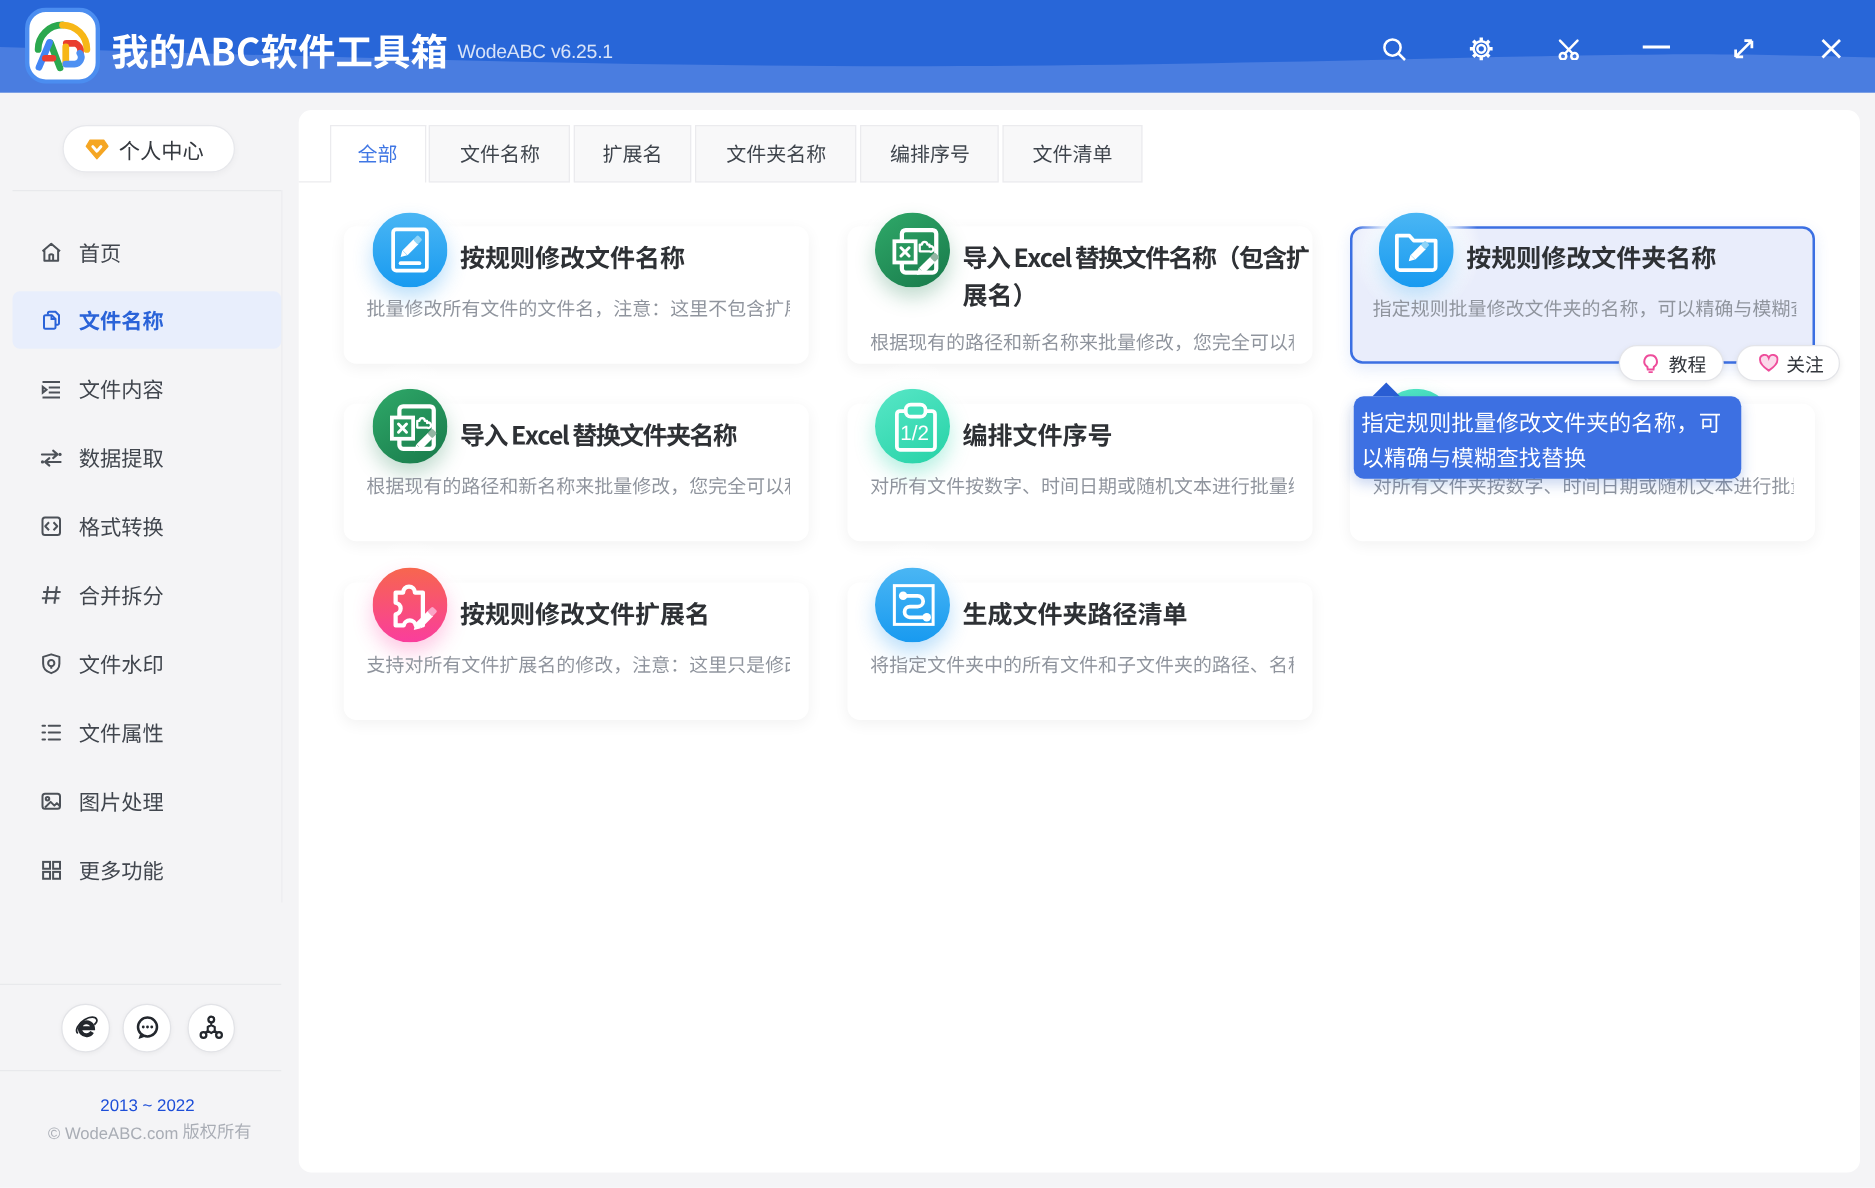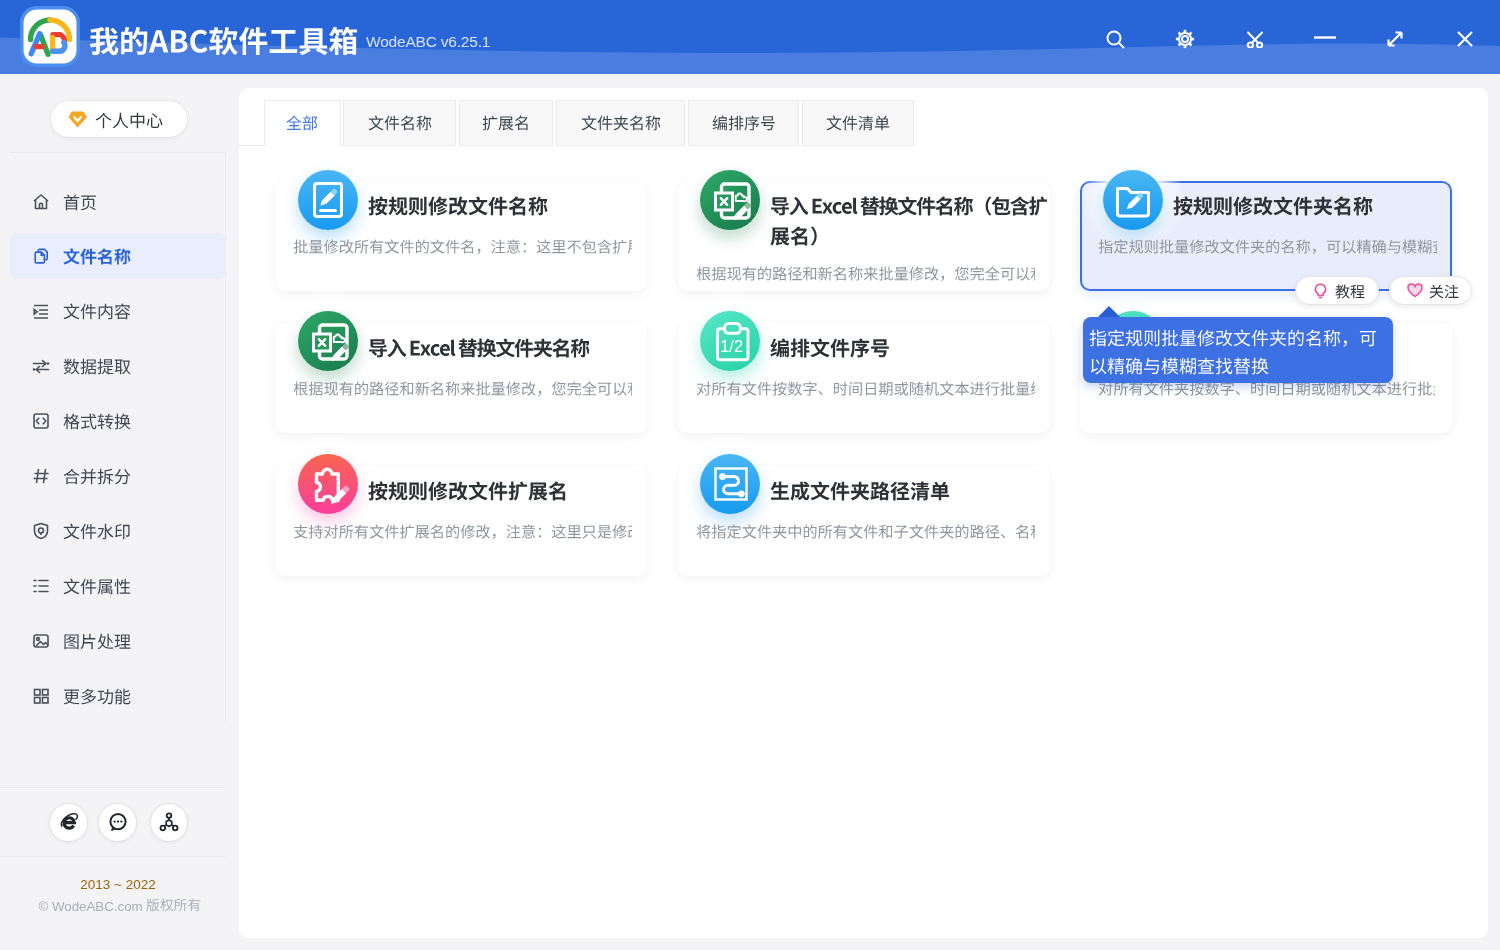--- a/index.html
+++ b/index.html
@@ -239,21 +239,21 @@
     </svg></div>
 <div style="position:absolute;left:149.65px;top:803px;width:38.5px;height:38.5px;background:#fff;border:1px solid #e2e3e7;border-radius:50%;box-shadow:0 1px 4px rgba(0,0,0,.05)"></div>
 <div style="position:absolute;left:158.9px;top:812px"><svg width="20" height="20" viewBox="0 0 20 20">
       <circle cx="10" cy="3.6" r="2.3" fill="none" stroke="#23272d" stroke-width="1.8"></circle>
       <circle cx="3.8" cy="16" r="2.3" fill="none" stroke="#23272d" stroke-width="1.8"></circle>
       <circle cx="16.2" cy="16" r="2.3" fill="none" stroke="#23272d" stroke-width="1.8"></circle>
       <path d="M10 5.9 V8 M7.3 12.6 L5.2 14.3 M12.7 12.6 L14.8 14.3 M7.2 9.6 L10 8 L12.8 9.6 V12.8 L10 14.4 L7.2 12.8 Z" fill="none" stroke="#23272d" stroke-width="1.7"></path>
     </svg></div>
 <div style="position:absolute;left:0px;top:787px;width:225px;height:1px;background:#e8e9ec"></div>
 <div style="position:absolute;left:0px;top:856px;width:225px;height:1px;background:#e8e9ec"></div>
-<div style="position:absolute;left:0px;top:877px;width:236px;text-align:center;font-size:13.5px;color:#a16207">2013 ~ 2022</div>
+<div style="position:absolute;left:0px;top:877px;width:236px;text-align:center;font-size:13.5px;color:#1d4ed8">2013 ~ 2022</div>
 <div style="position:absolute;left:2px;top:898px;width:236px;display:flex;justify-content:center;align-items:center;color:#a9adb5;font-size:13.3px">© WodeABC.com&nbsp;<span style="display:inline-block">
       <svg class="" width="55.2" height="16.6" viewBox="0 0 55.2 16.6" style="display:block">
         <g fill="#a9adb5" transform="translate(0,12.14) scale(0.013800,-0.013800)">
           <use href="#g47" x="0"></use>
           <use href="#g48" x="1000"></use>
           <use href="#g49" x="2000"></use>
           <use href="#g50" x="3000"></use>
         </g>
       </svg>
     </span></div>

